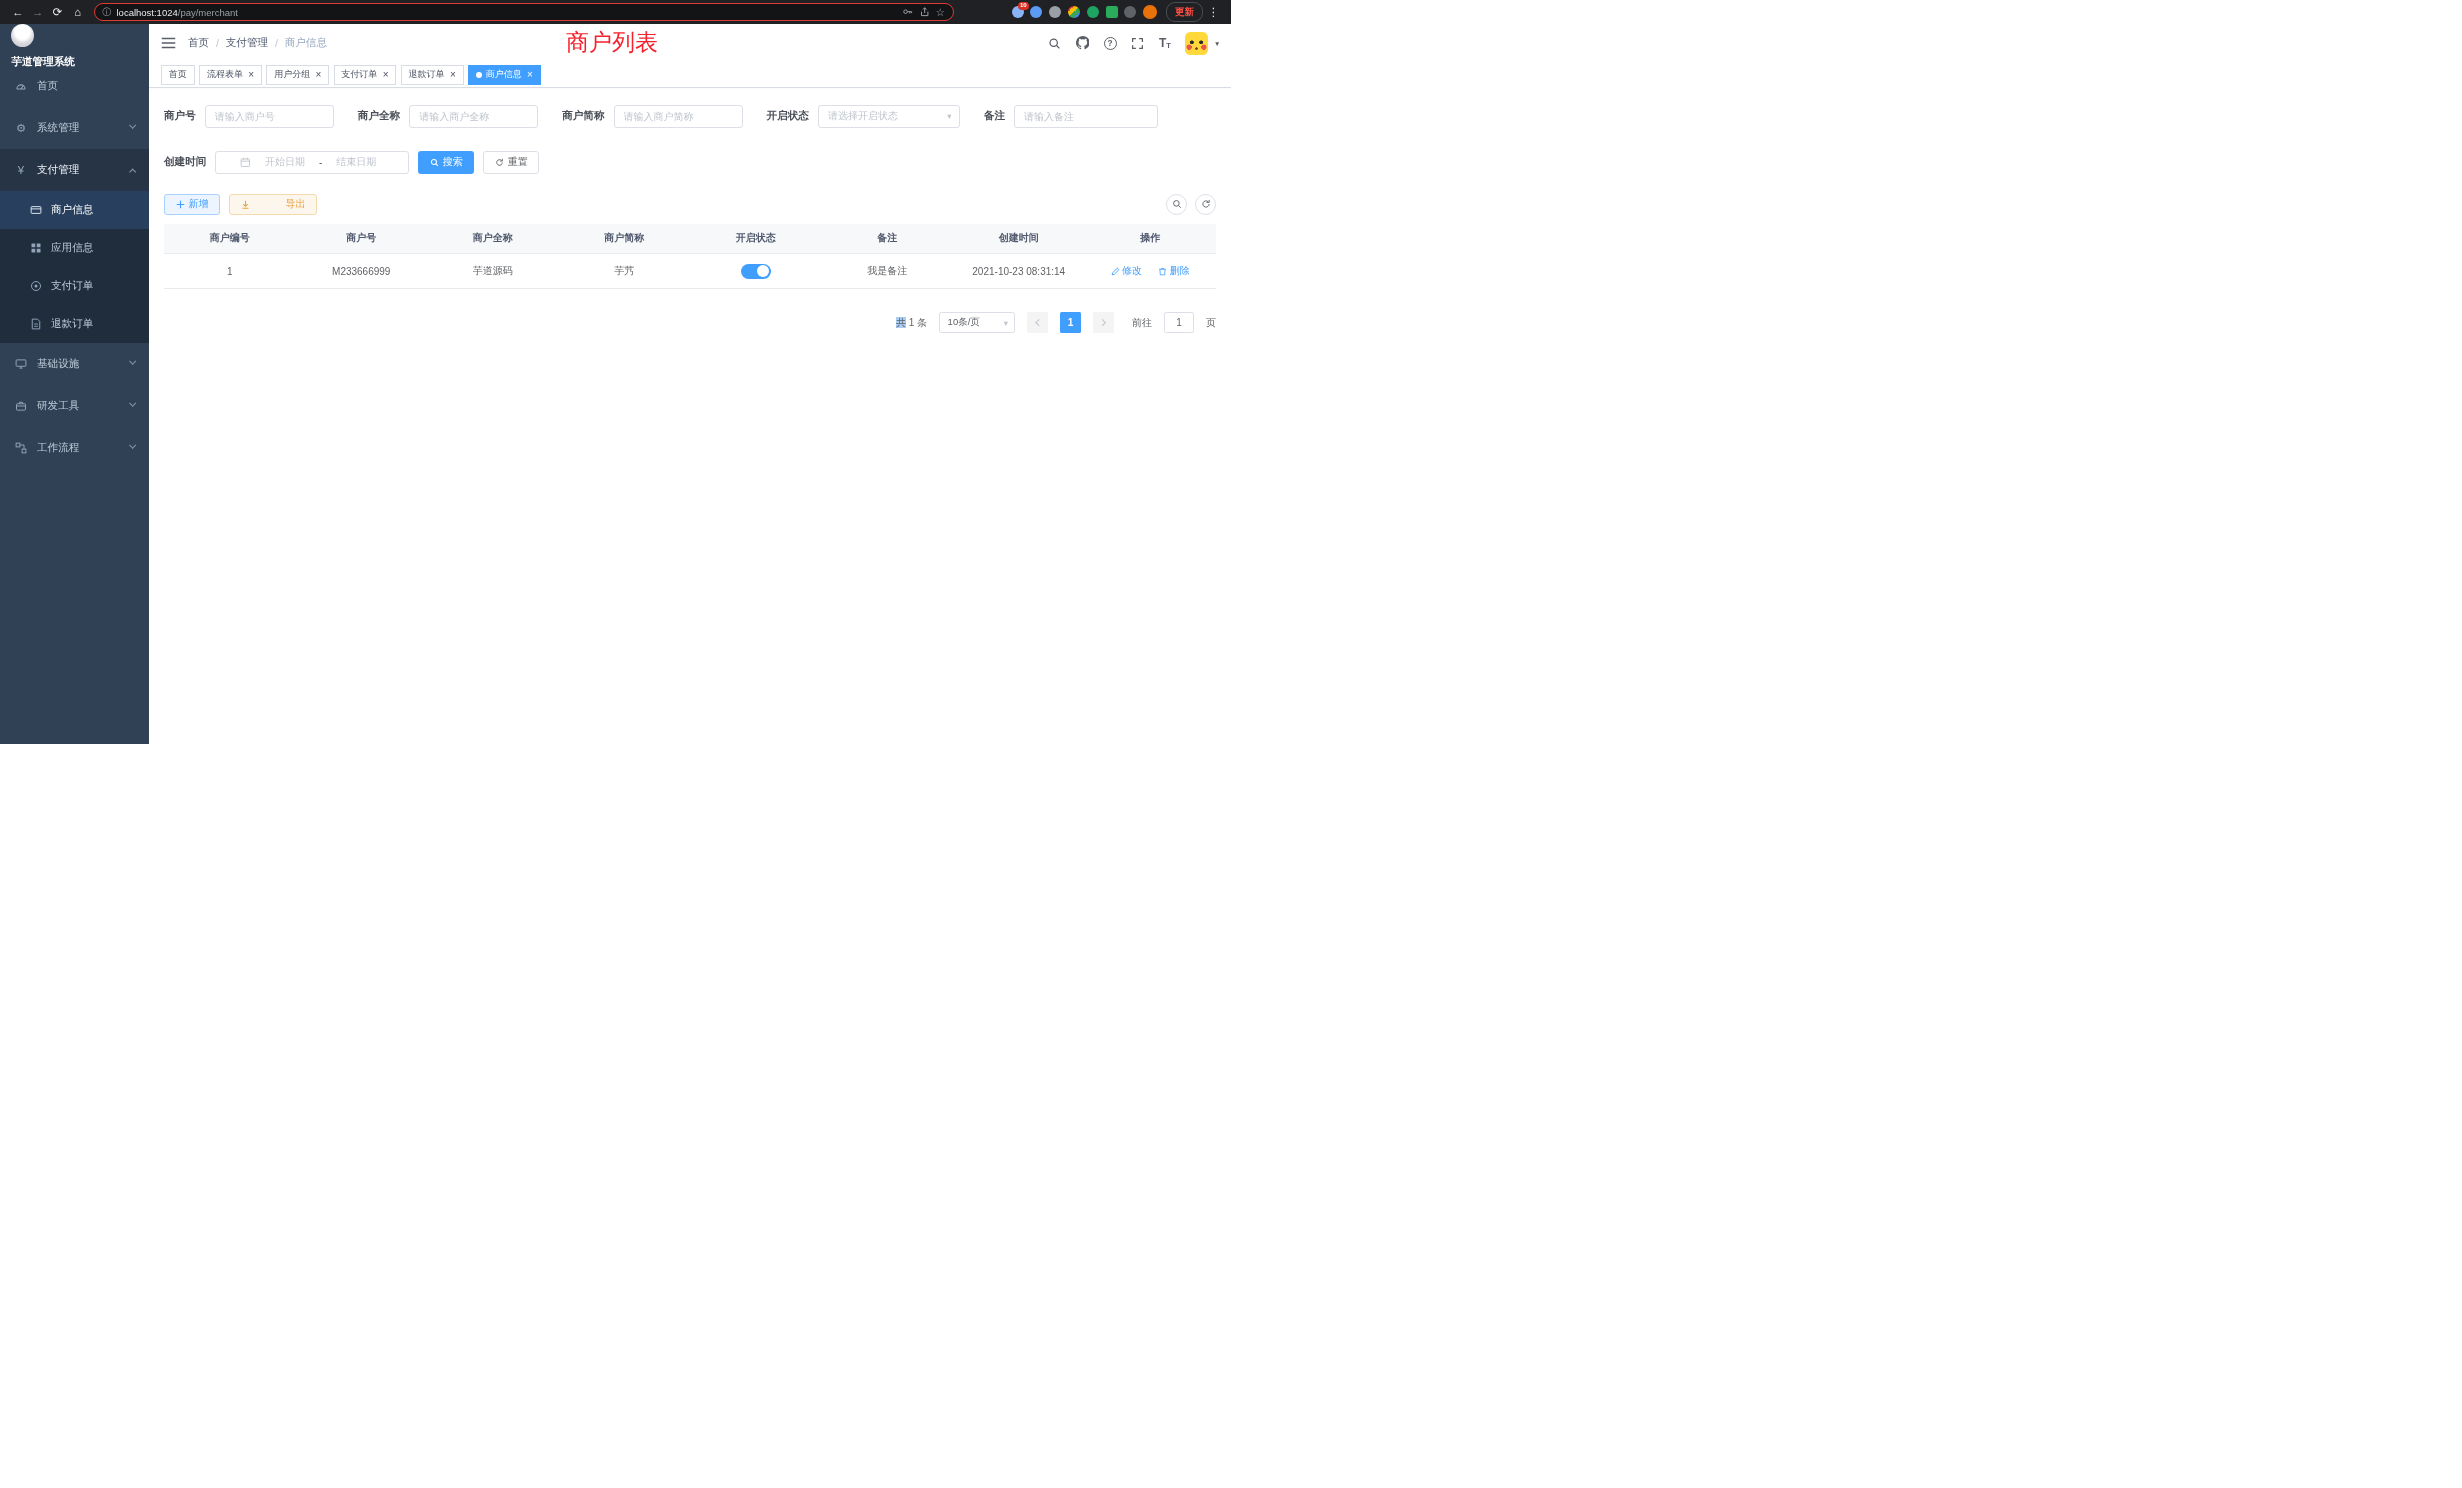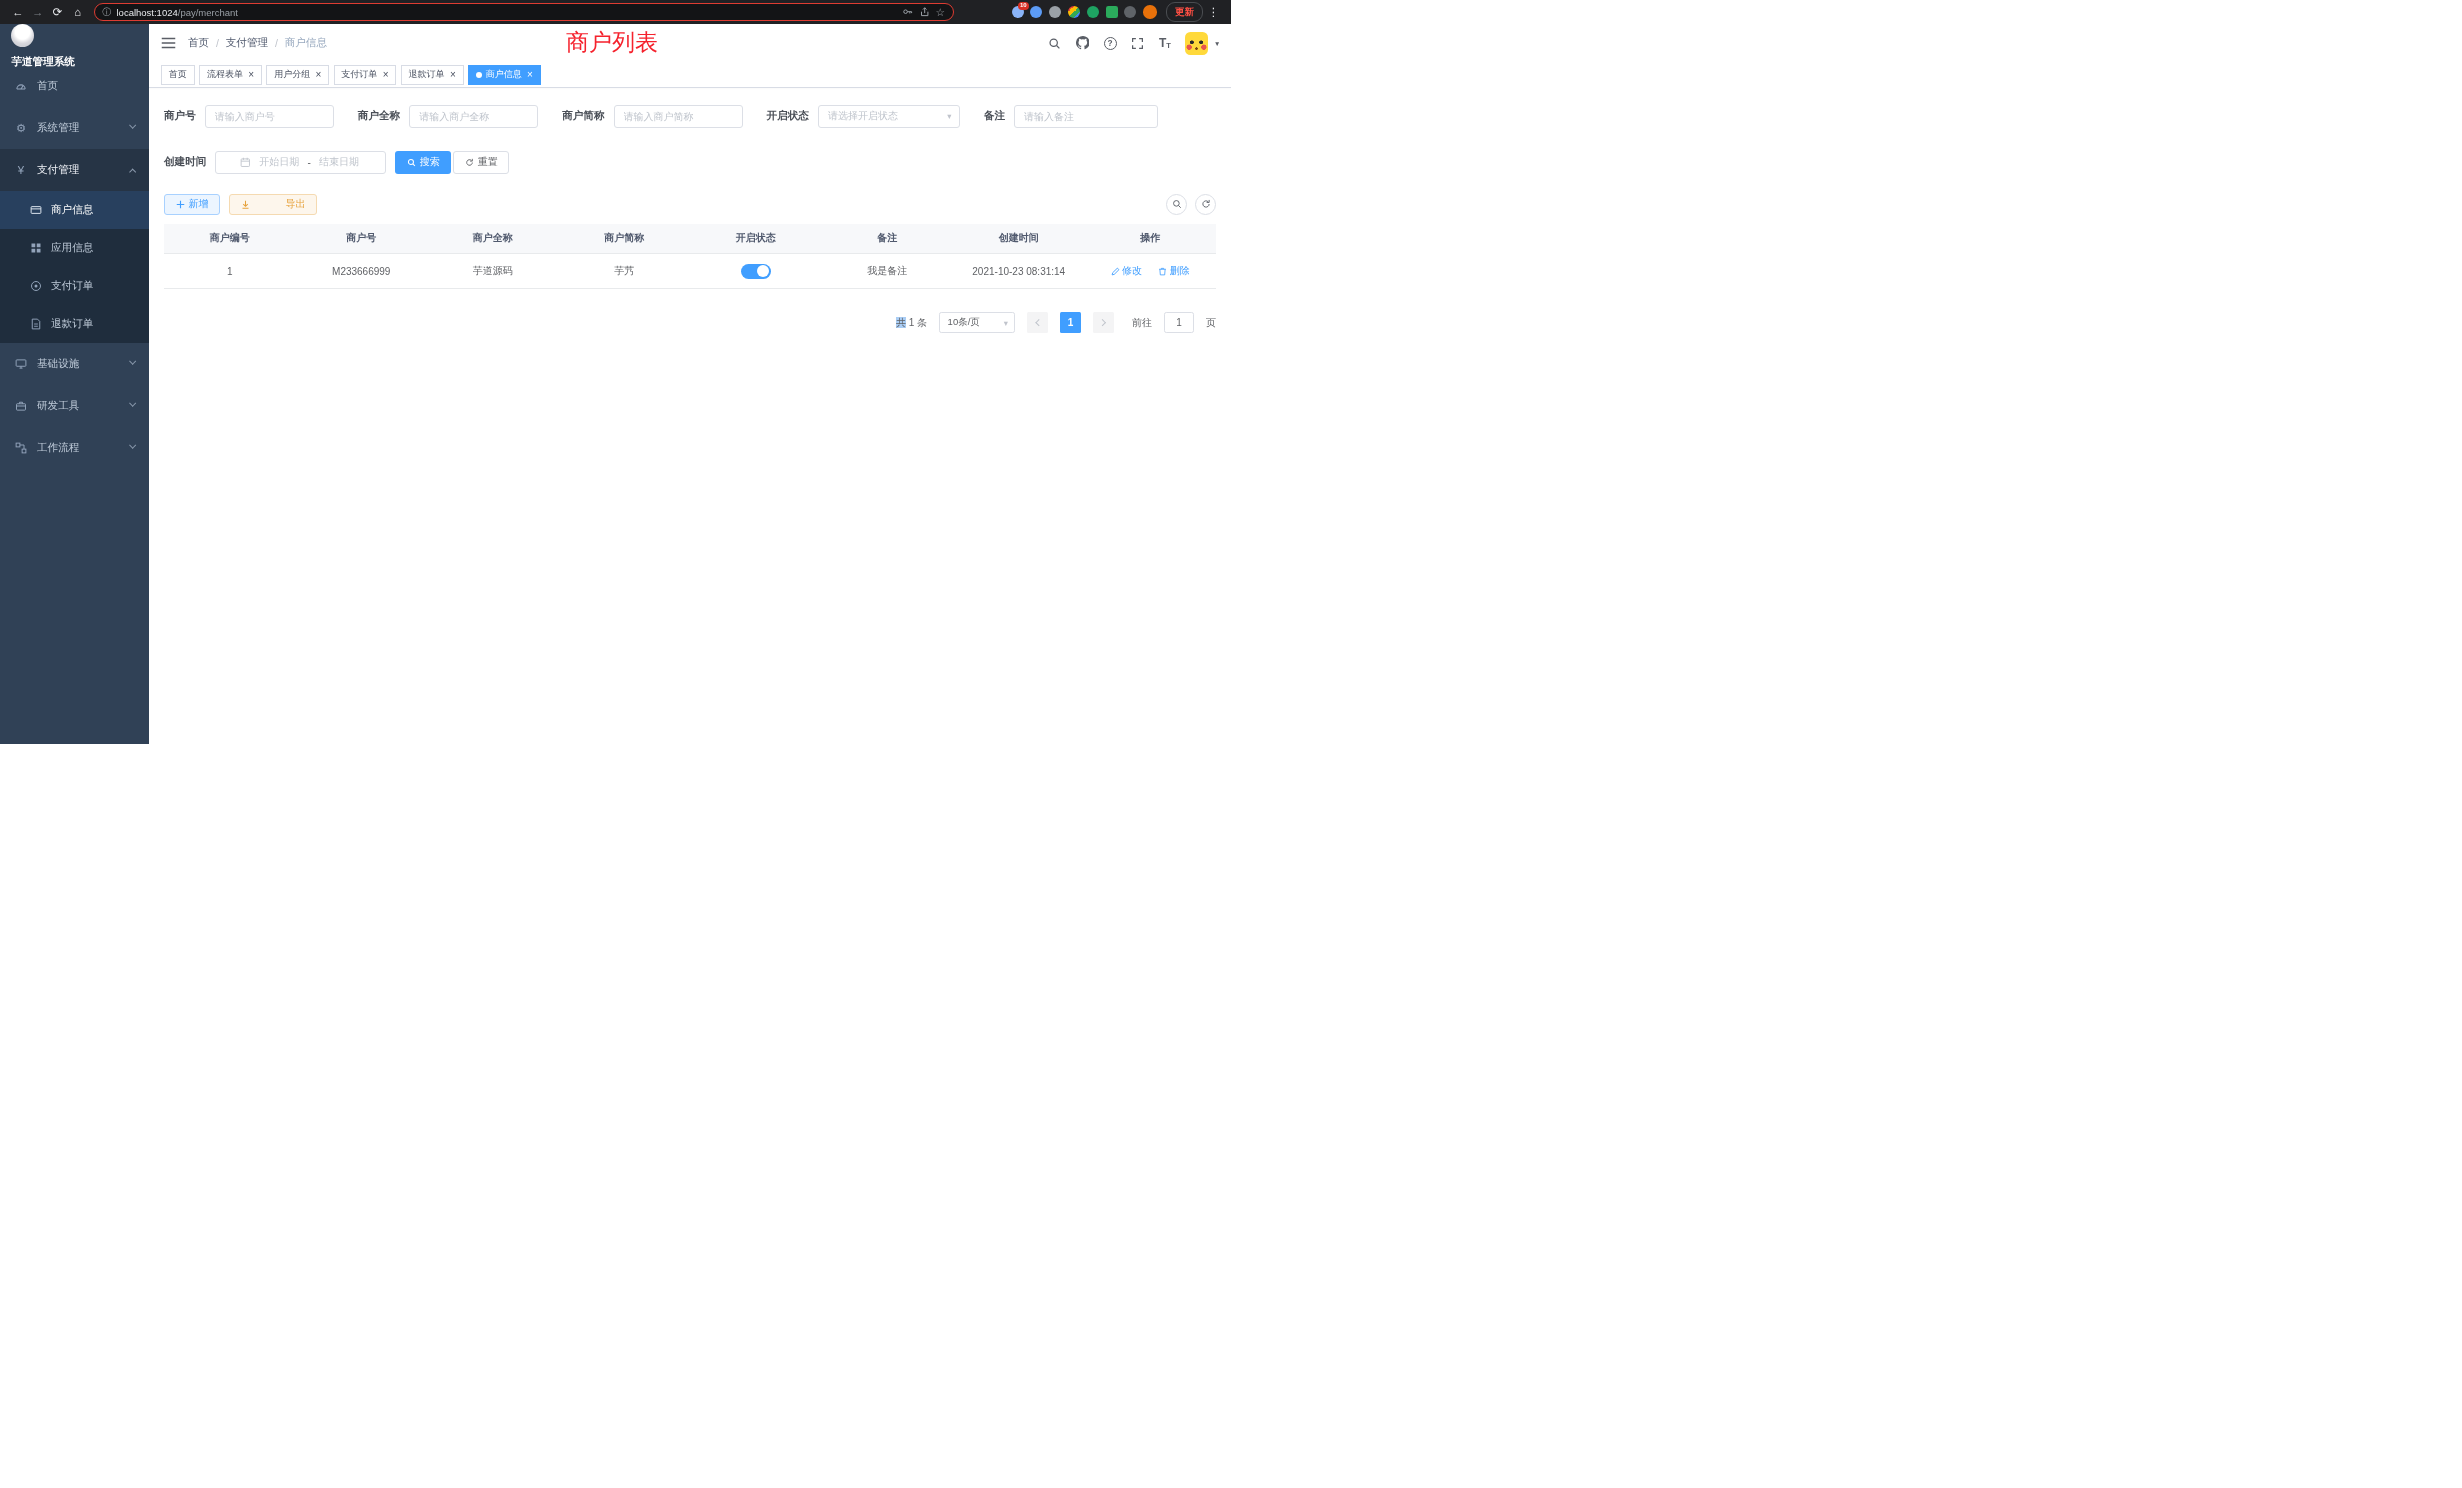--- a/index.html
+++ b/index.html
@@ -80,28 +80,28 @@
   .content { flex:1; padding:16.7px 15px 0; position:relative; }
   .frow { display:flex; align-items:center; }
   .frow.r1 { margin-bottom:23px; }
   .fgroup { display:flex; align-items:center; margin-right:24px; }
   .flabel { font-size:10.6px; font-weight:600; color:#4a4f57; margin-right:9px; white-space:nowrap; }
   .tin { height:23px; border:0.8px solid #dcdfe6; border-radius:3px; padding:0 9px; font-size:10px; color:#606266; outline:none; font-family:inherit; }
   .tin::placeholder { color:#bfc4cc; }
   .w170 { width:129px; } .w190 { width:144px; }
   .fselect { width:142px; height:23px; border:0.8px solid #dcdfe6; border-radius:3px; padding:0 7.6px 0 9px; font-size:10px; color:#bfc4cc; display:flex; align-items:center; cursor:pointer; }
   .fselect .caret { margin-left:auto; color:#c0c4cc; font-size:8.3px; }
-  .drange { width:171px; height:23px; border:0.8px solid #dcdfe6; border-radius:3px; display:flex; align-items:center; padding:0 24px; gap:6px; font-size:10px; color:#bfc4cc; cursor:pointer; }
+  .drange { width:194px; height:23px; border:0.8px solid #dcdfe6; border-radius:3px; display:flex; align-items:center; padding:0 24px; gap:6px; font-size:10px; color:#bfc4cc; cursor:pointer; }
   .drange .cal { color:#c0c4cc; width:10.6px; height:10.6px; flex-shrink:0; }
   .drange .ph { flex:1; text-align:center; }
   .drange .sep { color:#606266; }
   .btn { height:23px; border-radius:3px; font-size:10px; display:inline-flex; align-items:center; gap:3.8px; padding:0 10.6px; cursor:pointer; border:0.8px solid transparent; font-family:inherit; white-space:nowrap; }
   .btn svg { width:9px; height:9px; }
   .btn-search { background:#409EFF; color:#fff; margin-left:9px; }
-  .btn-reset { background:#fff; color:#606266; border-color:#dcdfe6; margin-left:2px; }
+  .btn-reset { background:#fff; color:#606266; border-color:#dcdfe6; margin-left:9px; }
   .toolbar-row { margin-top:20px; display:flex; align-items:center; }
   .btn-add { height:21px; background:#ecf5ff; color:#409eff; border-color:#a8d1ff; }
   .btn-export { height:21px; background:#fdf6ec; color:#e6a23c; border-color:#f5dab1; margin-left:9px;gap:36px; }
   .mini-btns { margin-left:auto; display:flex; gap:7.6px; }
   .circle-btn { width:21px; height:21px; border-radius:50%; border:0.8px solid #dcdfe6; background:#fff; display:flex; align-items:center; justify-content:center; color:#5a5e66; cursor:pointer; }
   .circle-btn svg { width:10px; height:10px; }
 
   table.tbl { width:100%; border-collapse:collapse; table-layout:fixed; margin-top:9px; }
   .tbl th { background:#f7f8fa; height:30px; font-size:10px; font-weight:700; color:#515a6e; text-align:center; border-bottom:0.8px solid #e8eaec; }
   .tbl td { height:35px; font-size:10px; color:#606266; text-align:center; border-bottom:0.8px solid #e8eaec; }

